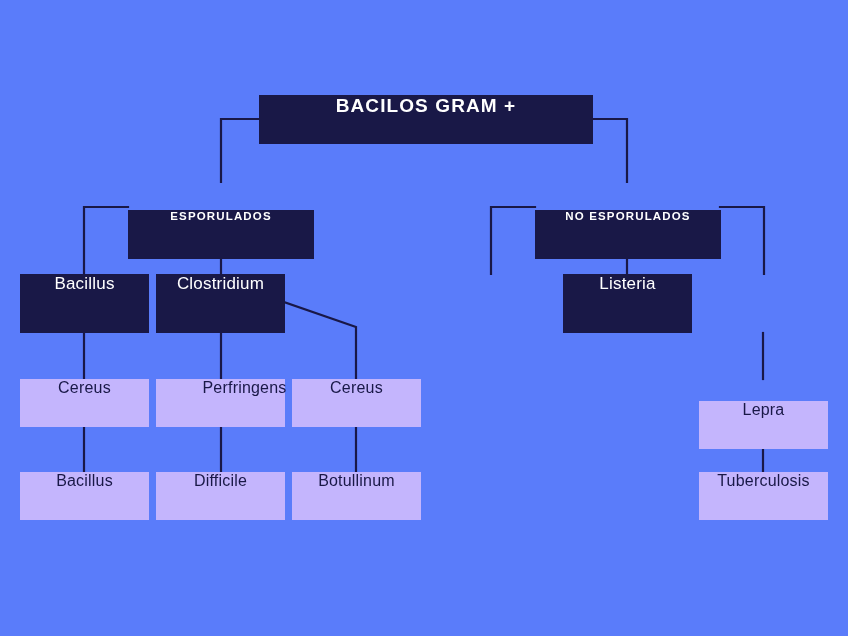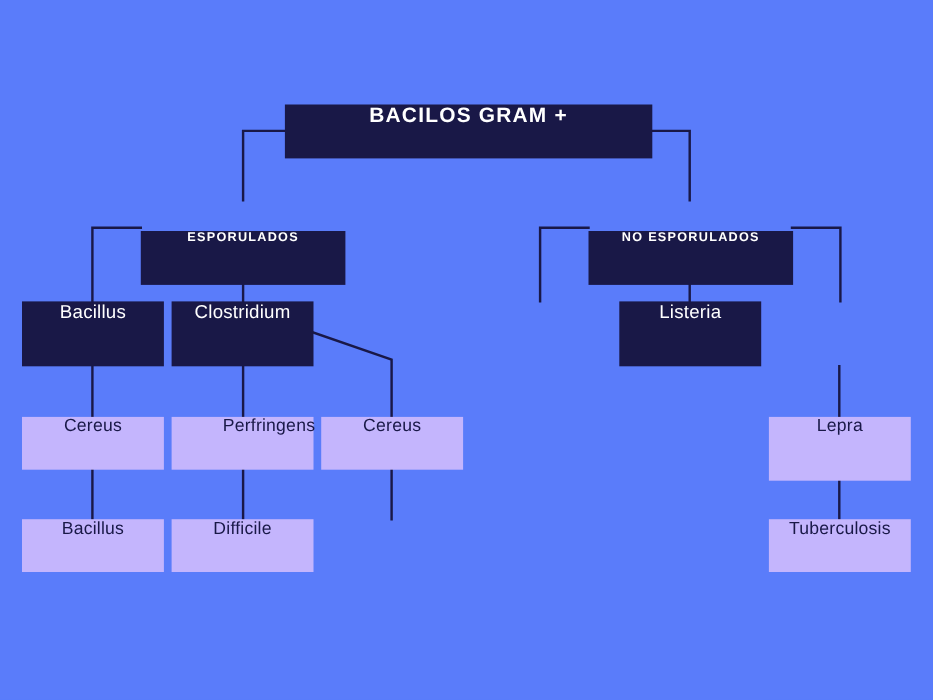--- a/index.html
+++ b/index.html
@@ -132,27 +132,30 @@
 
   <div class="node light species-node" style="left:20px; top:379px; width:129px; height:48px;">
     <span class="node-label">Cereus</span>
   </div>
   <div class="node light species-node" style="left:156px; top:379px; width:129px; height:48px;padding-left:48px;">
     <span class="node-label">Perfringens</span>
   </div>
   <div class="node light species-node" style="left:292px; top:379px; width:129px; height:48px;">
     <span class="node-label">Cereus</span>
   </div>
-  <div class="node light species-node" style="left:699px; top:379px; width:129px; height:58px;">
+  <div class="node light species-node" style="left:699px; top:401px; width:129px; height:48px;">
     <span class="node-label">Lepra</span>
   </div>
 
   <div class="node light species-node" style="left:20px; top:472px; width:129px; height:48px;">
     <span class="node-label">Bacillus</span>
   </div>
   <div class="node light species-node" style="left:156px; top:472px; width:129px; height:48px;">
     <span class="node-label">Difficile</span>
   </div>
+  <div class="node light species-node" style="left:292px; top:472px; width:129px; height:48px;">
+    <span class="node-label">Botullinum</span>
+  </div>
   <div class="node light species-node" style="left:699px; top:472px; width:129px; height:48px;">
     <span class="node-label">Tuberculosis</span>
   </div>
 
 </div>
 
 </body></html>

